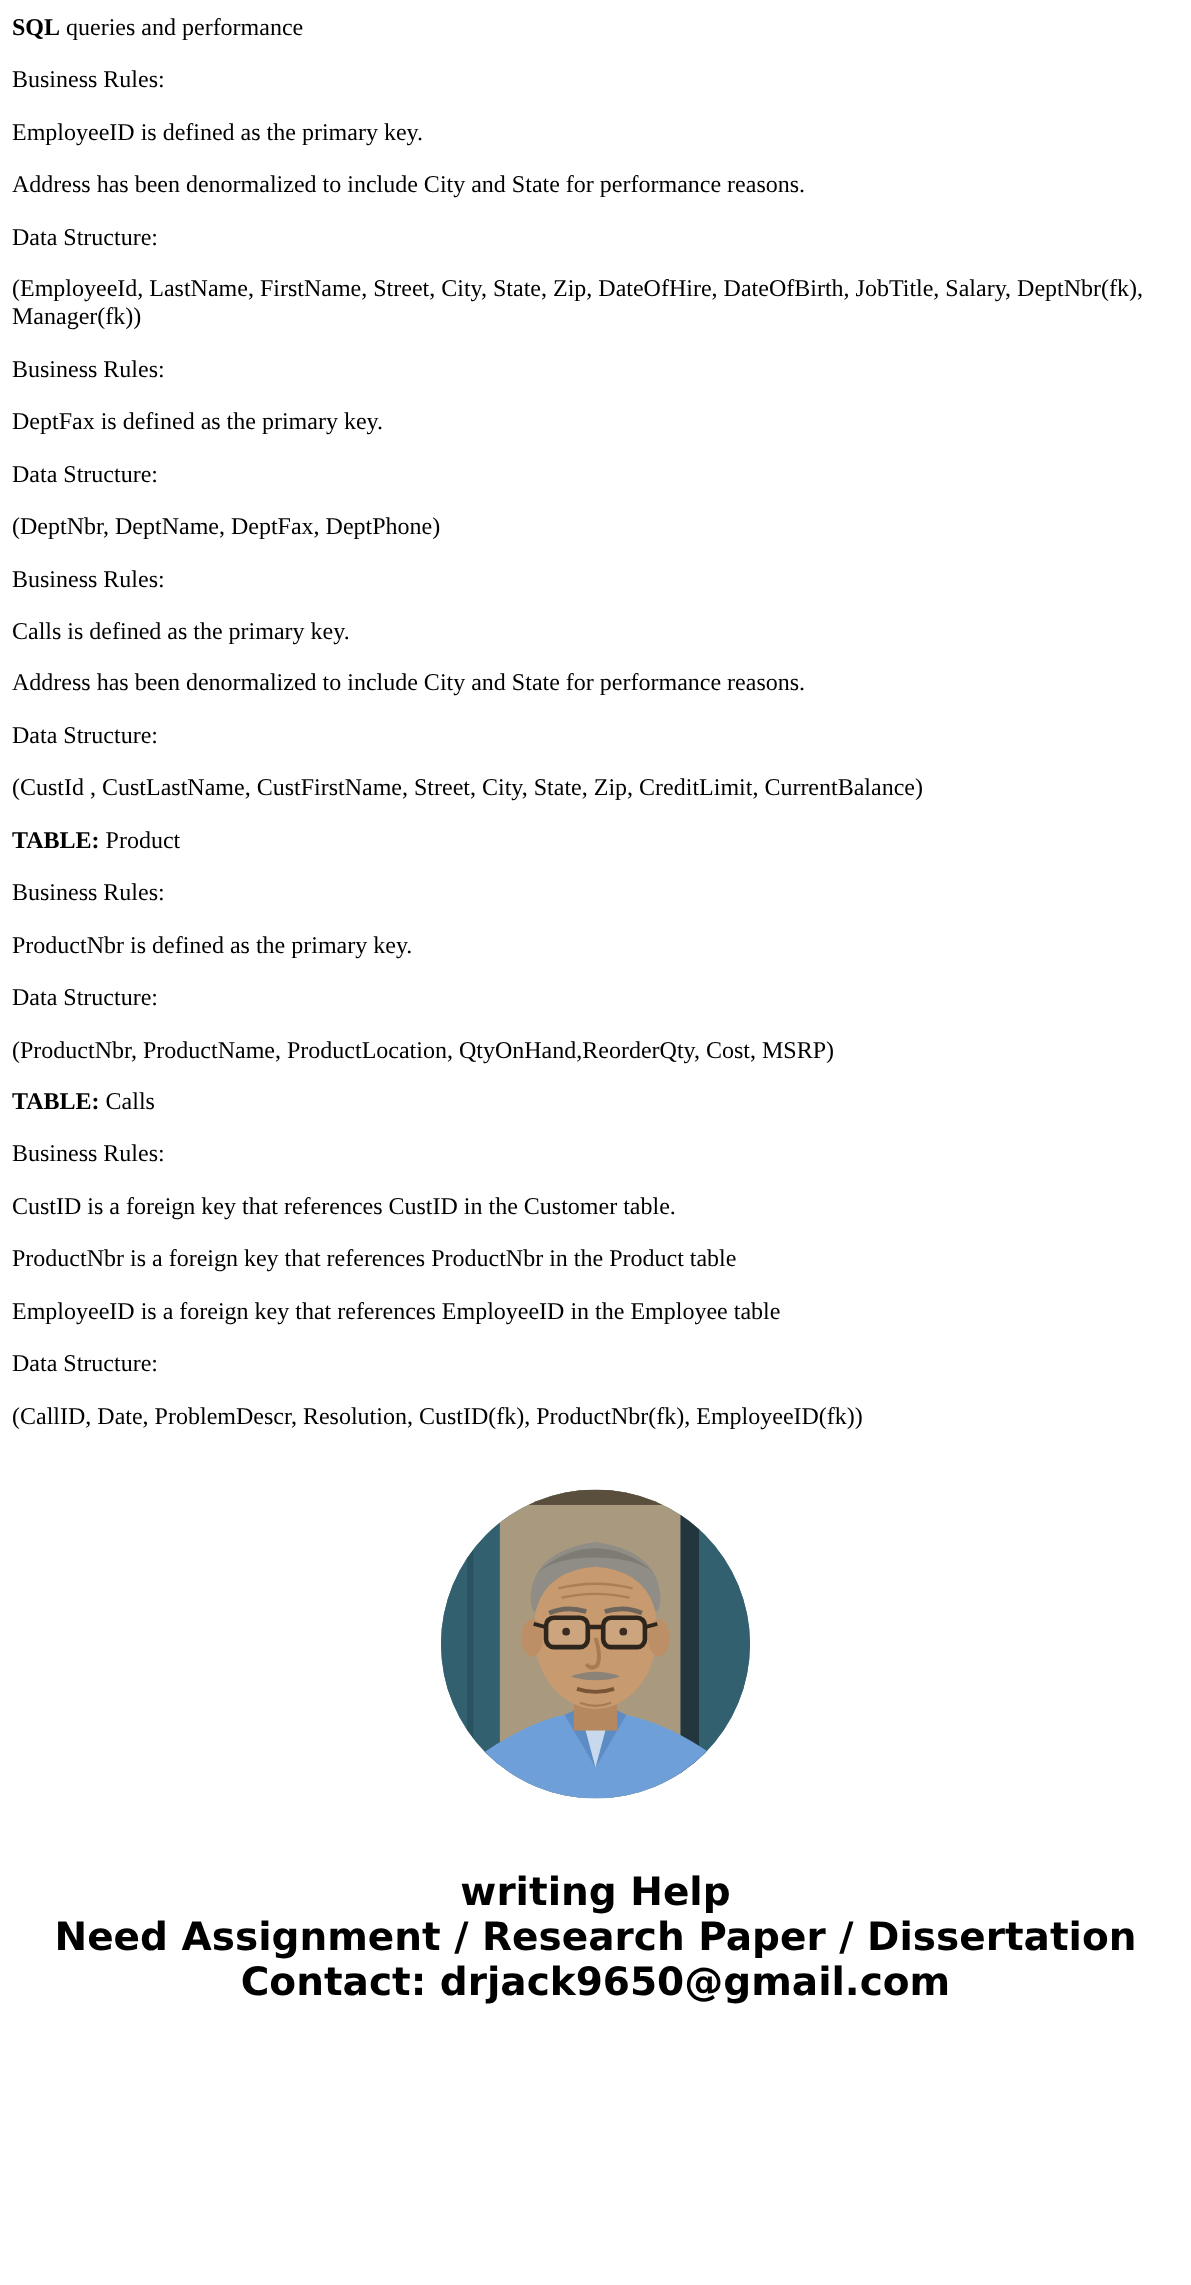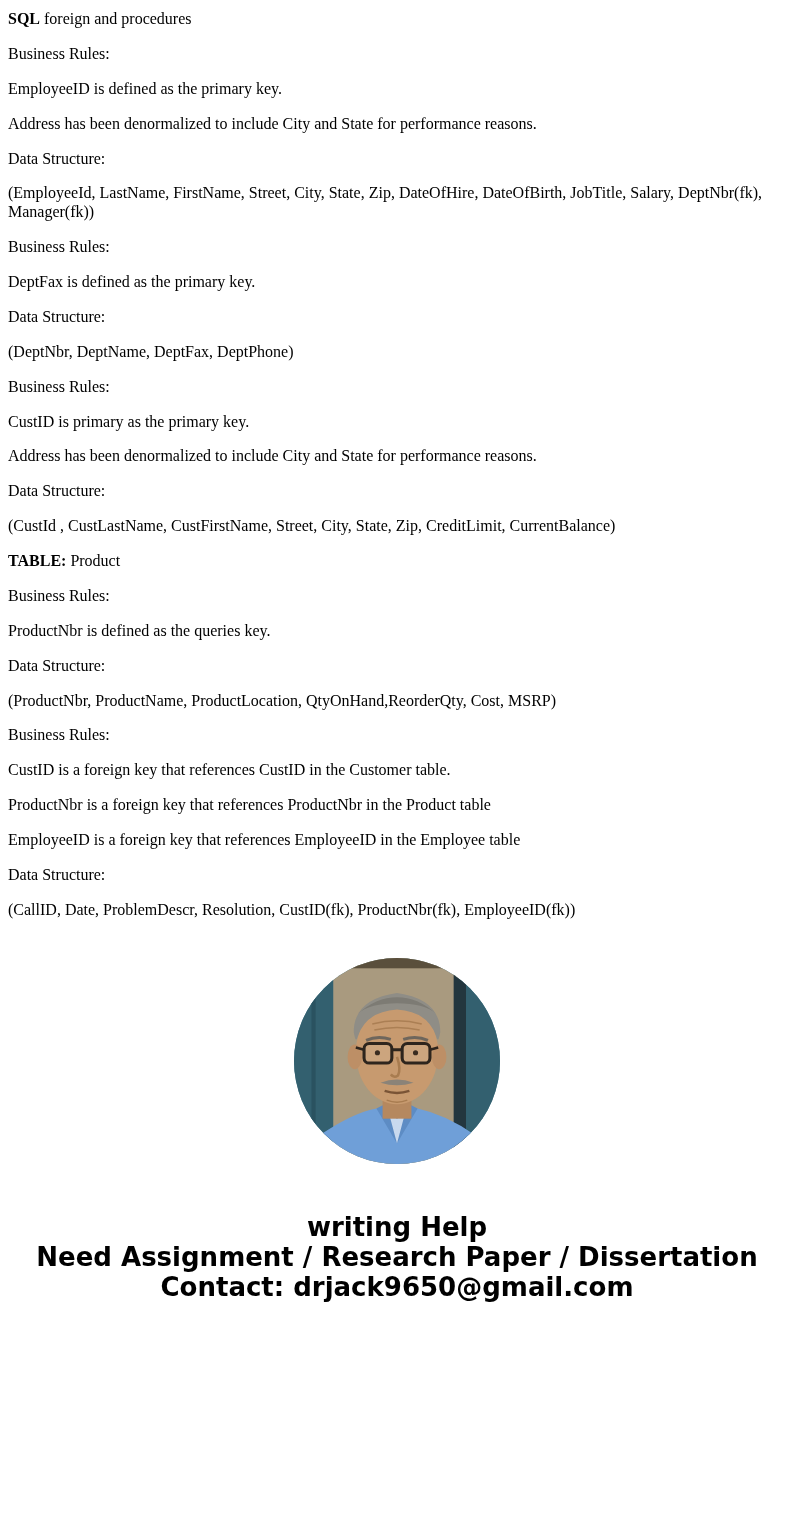--- a/index.html
+++ b/index.html
@@ -28,49 +28,53 @@
     padding-bottom: 24px;
   }
 </style>
 </head>
 <body>
 
 <div class="doc">
 
   <p class="para first">
     <strong>SQL</strong>
-    <span>foreign and procedures</span>
+    <span>queries and performance</span>
   </p>
 
   <p class="para bold">Business Rules:</p>
   <p class="para">EmployeeID is defined as the primary key.</p>
   <p class="para">Address has been denormalized to include City and State for performance reasons.</p>
   <p class="para bold">Data Structure:</p>
   <p class="para">(EmployeeId, LastName, FirstName, Street, City, State, Zip, DateOfHire, DateOfBirth, JobTitle, Salary, DeptNbr(fk), Manager(fk))</p>
 
   <p class="para bold">Business Rules:</p>
   <p class="para">DeptFax is defined as the primary key.</p>
   <p class="para bold">Data Structure:</p>
   <p class="para">(DeptNbr, DeptName, DeptFax, DeptPhone)</p>
 
   <p class="para bold">Business Rules:</p>
-  <p class="para">CustID is primary as the primary key.</p>
+  <p class="para">Calls is defined as the primary key.</p>
   <p class="para">Address has been denormalized to include City and State for performance reasons.</p>
   <p class="para bold">Data Structure:</p>
   <p class="para">(CustId , CustLastName, CustFirstName, Street, City, State, Zip, CreditLimit, CurrentBalance)</p>
 
   <p class="para">
     <strong>TABLE:</strong>
     <span>Product</span>
   </p>
   <p class="para bold">Business Rules:</p>
-  <p class="para">ProductNbr is defined as the queries key.</p>
+  <p class="para">ProductNbr is defined as the primary key.</p>
   <p class="para bold">Data Structure:</p>
   <p class="para">(ProductNbr, ProductName, ProductLocation, QtyOnHand,ReorderQty, Cost, MSRP)</p>
 
+  <p class="para">
+    <strong>TABLE:</strong>
+    <span>Calls</span>
+  </p>
   <p class="para bold">Business Rules:</p>
   <p class="para">CustID is a foreign key that references CustID in the Customer table.</p>
   <p class="para">ProductNbr is a foreign key that references ProductNbr in the Product table</p>
   <p class="para">EmployeeID is a foreign key that references EmployeeID in the Employee table</p>
   <p class="para bold">Data Structure:</p>
   <p class="para">(CallID, Date, ProblemDescr, Resolution, CustID(fk), ProductNbr(fk), EmployeeID(fk))</p>
 
   <div class="avatar-wrap">
     <svg class="avatar" width="206" height="206" viewBox="0 0 200 200" role="img" aria-hidden="true">
       <defs>

